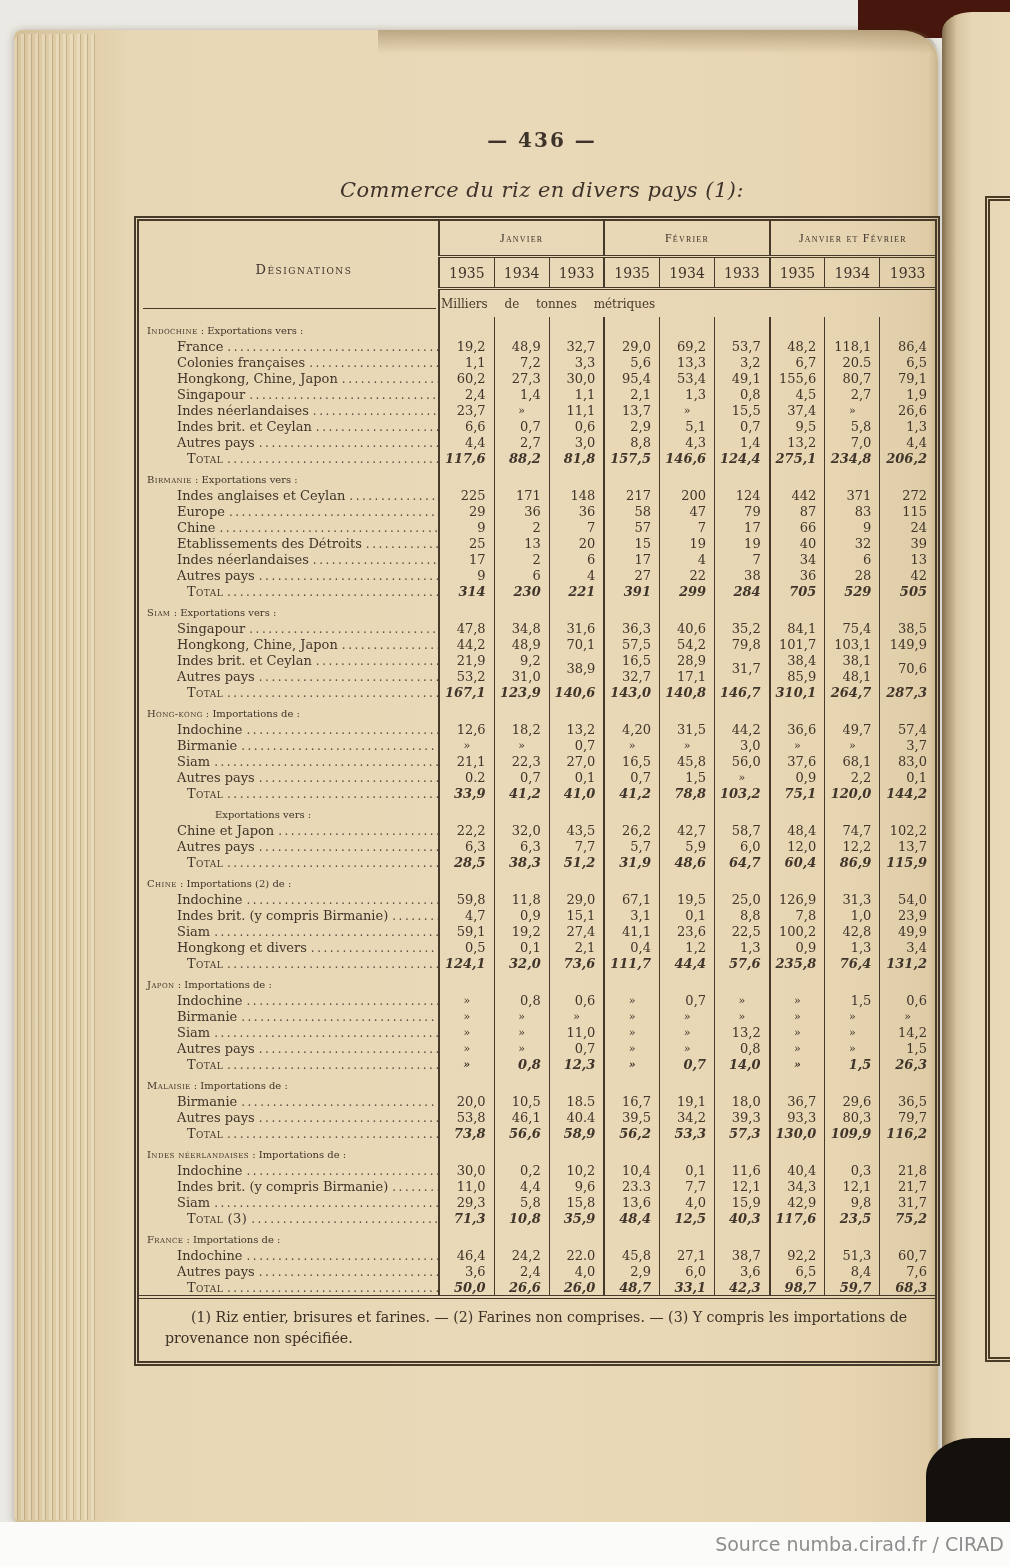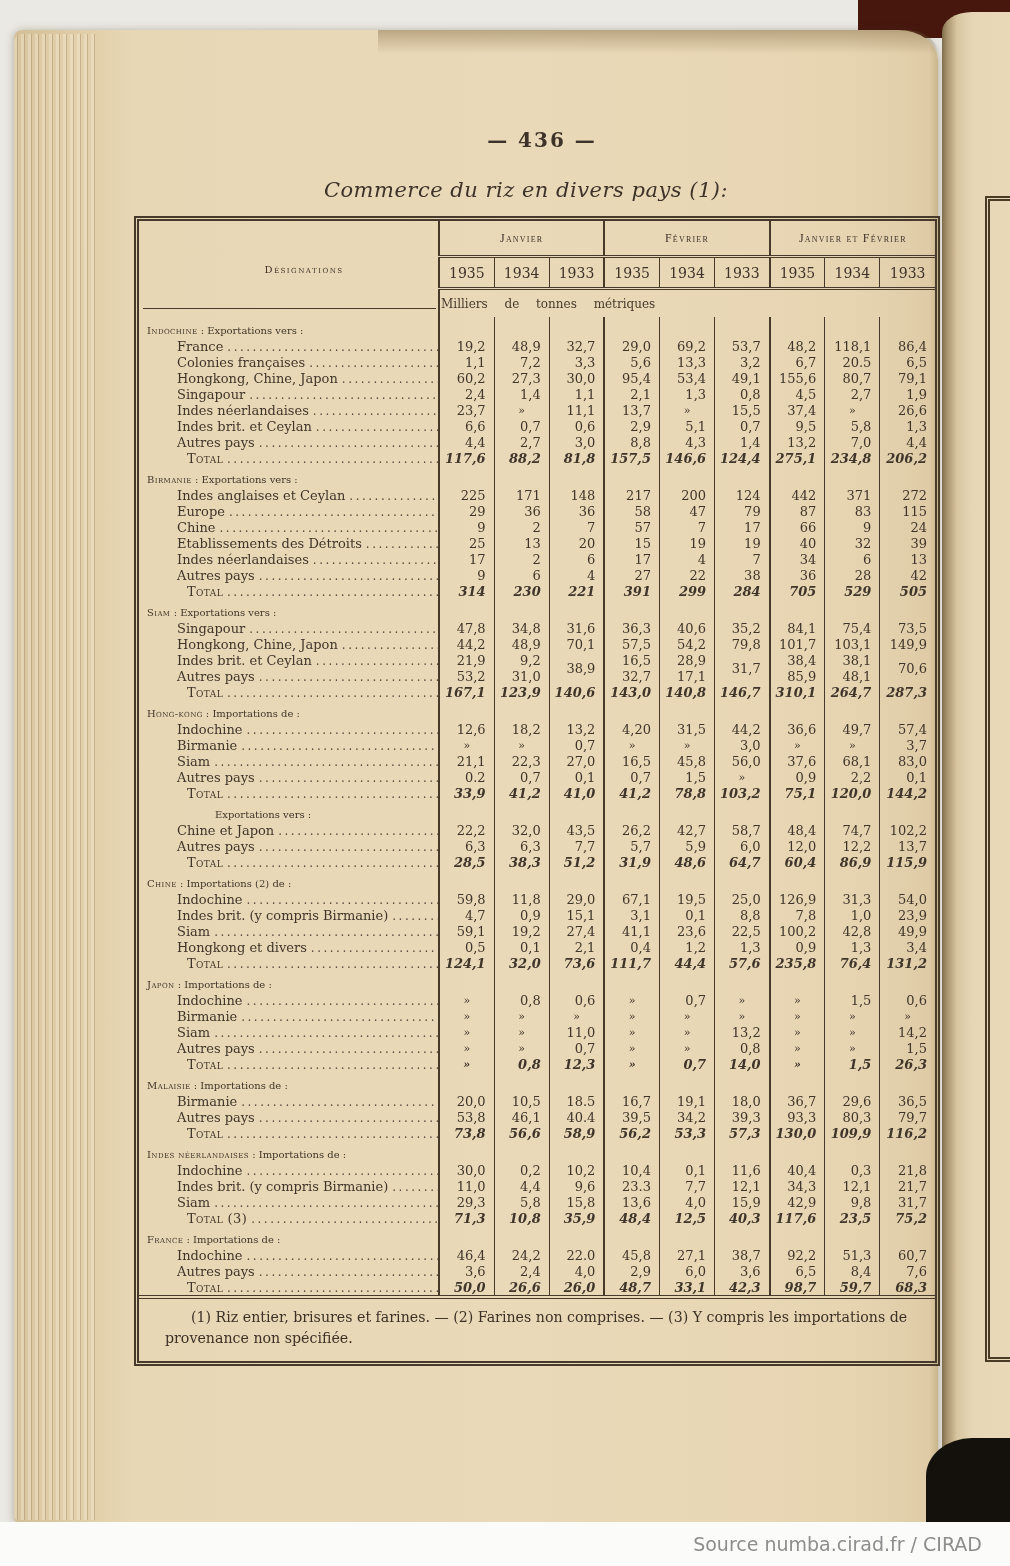--- a/index.html
+++ b/index.html
@@ -34,35 +34,35 @@
     background:linear-gradient(90deg,#7e6c4c 0,#a8946e 5px,#d8c6a1 15px,#e7d6b5 30px,#ead9b8 100%);
     border-top-left-radius:30px 20px;
   }
   .np-border{
     position:absolute;left:43px;top:184px;width:60px;height:1156px;
     border-left:5px double #4a3b26;border-top:5px double #4a3b26;border-bottom:5px double #4a3b26;
   }
   .black-corner{position:absolute;right:0;top:1438px;width:84px;height:84px;background:#14110d;border-radius:46px 0 0 0 / 38px 0 0 0;z-index:3;}
   .source-bar{
     position:absolute;left:0;top:1522px;width:100%;height:44px;background:#fbfbfa;z-index:5;
-    display:flex;align-items:center;justify-content:flex-end;box-sizing:border-box;padding-right:28px;
+    display:flex;align-items:center;justify-content:flex-end;box-sizing:border-box;padding-right:6px;
     font-family:"DejaVu Sans", sans-serif;font-size:19px;color:#8d8d8d;
   }
   
   .content{position:absolute;left:14px;top:30px;width:924px;height:1240px;z-index:4;color:#3e332a;margin-left:8px;}
   .page-number{position:absolute;left:118px;top:98px;width:804px;text-align:center;font-size:20px;font-weight:bold;letter-spacing:2px;}
-  .doc-title{position:absolute;left:102px;top:148px;width:804px;text-align:center;font-style:italic;font-size:21px;letter-spacing:.5px;}
+  .doc-title{position:absolute;left:118px;top:148px;width:804px;text-align:center;font-style:italic;font-size:21px;letter-spacing:.5px;}
   .table-frame{
     position:absolute;left:112px;top:186px;width:806px;box-sizing:border-box;
     border:5px double #473a2b;
   }
   table{width:100%;border-collapse:collapse;table-layout:fixed;}
   col.lab{width:300px;}
   thead th{font-weight:normal;color:#3e332a;padding:0;}
-  th.desig{position:relative;font-variant:small-caps;letter-spacing:1.5px;font-size:10px;vertical-align:middle;padding-left:31px;}
+  th.desig{position:relative;font-variant:small-caps;letter-spacing:1.5px;font-size:13px;vertical-align:middle;padding-left:31px;}
   th.desig::after{content:"";position:absolute;left:4px;right:2px;bottom:8px;border-top:1.5px solid #473a2b;}
   th.grp{font-variant:small-caps;font-size:12px;letter-spacing:1.2px;height:34px;vertical-align:middle;
          border-bottom:3px double #473a2b;border-left:2px solid #473a2b;font-family:Liberation Serif, serif;}
   th.year{font-size:14px;height:29px;vertical-align:middle;border-bottom:3px double #473a2b;}
   .gb{border-left:2px solid #473a2b;}
   .tb{border-left:1px solid #473a2b;}
   td.units{height:25px;text-align:left;font-size:12px;word-spacing:13px;vertical-align:middle;color:#46392b;border-left:2px solid #473a2b;}
   tbody td{height:16px;padding:0;vertical-align:middle;font-size:13px;color:#3f352a;}
   td.num{text-align:right;padding-right:8px;}
   td.num.dit{text-align:center;padding-right:0;font-size:11px;}
@@ -436,21 +436,21 @@
               </div>
             </td>
             <td class="num gb">47,8</td>
             <td class="num tb">34,8</td>
             <td class="num tb">31,6</td>
             <td class="num gb">36,3</td>
             <td class="num tb">40,6</td>
             <td class="num tb">35,2</td>
             <td class="num gb">84,1</td>
             <td class="num tb">75,4</td>
-            <td class="num tb">73,5</td>
+            <td class="num tb">38,5</td>
           </tr>
           <tr>
             <td>
               <div class="row-leader">
                 <span class="lbl">Hongkong, Chine, Japon</span>
                 <span class="dots"></span>
               </div>
             </td>
             <td class="num gb">44,2</td>
             <td class="num tb">48,9</td>

